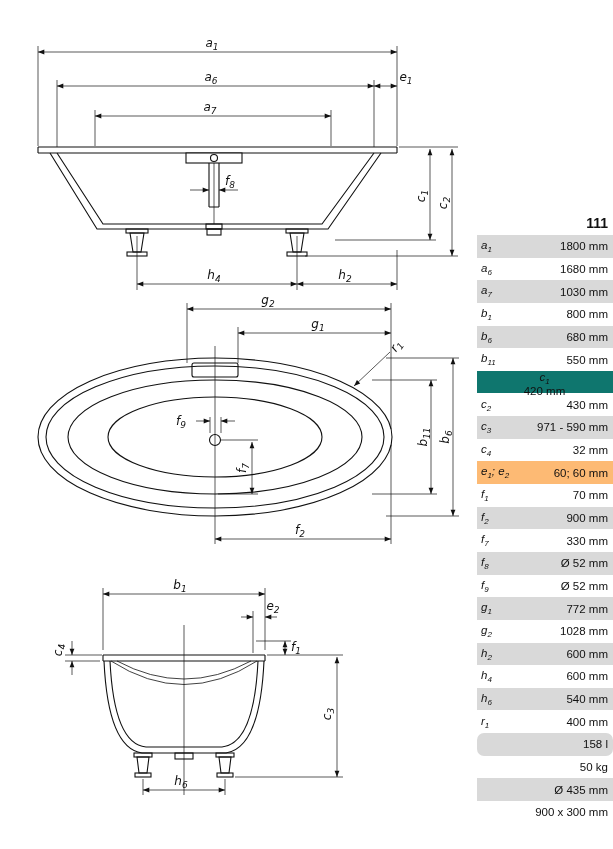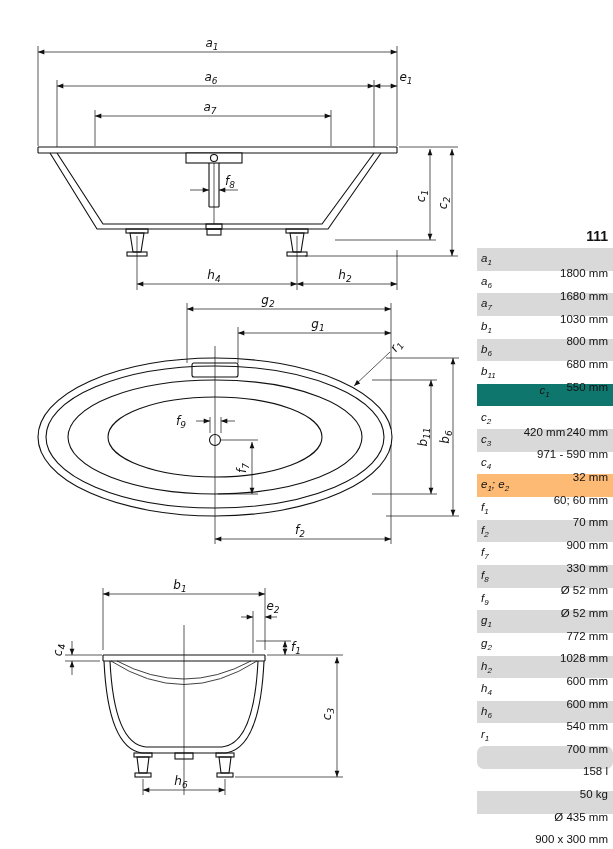--- a/index.html
+++ b/index.html
@@ -10,32 +10,32 @@
   }
   
   #drawing { position:absolute; left:0; top:0; }
   .obj   { stroke:#111; stroke-width:1.1; fill:none; }
   .thin  { stroke-width:0.7; }
   .thin2 { stroke-width:0.8; }
   .dim   { stroke:#111; stroke-width:0.7; fill:none; }
   .dlbl  { font-family:"DejaVu Sans", sans-serif; font-style:italic; font-size:12px; fill:#111; stroke:none; }
   .svgsub{ font-size:9px; }
   
-  .spec-table { position:absolute; left:477px; top:224px; width:136px; }
+  .spec-table { position:absolute; left:477px; top:211px; width:136px; }
   .spec-title {
     height:24px; line-height:24px; font-size:14px; font-weight:bold;
     text-align:right; padding-right:5px;
   }
   .spec-row {
     display:flex; justify-content:space-between; align-items:center;
     height:22.65px; font-size:11.5px; padding:0 5px 0 4px;
   }
   .spec-label { font-style:italic; white-space:nowrap; }
   .spec-label .sub { font-size:8px; vertical-align:-2.5px; }
-  .spec-value { text-align:right; white-space:nowrap;margin-top:28px; }
+  .spec-value { text-align:right; white-space:nowrap; }
 </style>
 </head>
 <body>
 
 <svg id="drawing" width="478" height="849" viewBox="0 0 478 849">
   <defs>
     <marker id="arw" viewBox="0 0 10 10" refX="9.5" refY="5" markerWidth="13" markerHeight="10" orient="auto-start-reverse">
       <path d="M0.5,1.6 L9.5,5 L0.5,8.4 Z" fill="#111"></path>
     </marker>
   </defs>
@@ -210,21 +210,21 @@
     <span class="spec-value">550 mm</span>
   </div>
 
   <div class="spec-row" style="background: #0f766e; flex-direction: column;">
     <span class="spec-label"><span>c</span><span class="sub">1</span></span>
     <span class="spec-value">420 mm</span>
   </div>
 
   <div class="spec-row">
     <span class="spec-label"><span>c</span><span class="sub">2</span></span>
-    <span class="spec-value">240 mm</span>
+    <span class="spec-value">430 mm</span>
   </div>
 
   <div class="spec-row" style="background: rgb(217, 217, 217); align-items: center;">
     <span class="spec-label"><span>c</span><span class="sub">3</span></span>
     <span class="spec-value">971 - 590 mm</span>
   </div>
 
   <div class="spec-row">
     <span class="spec-label"><span>c</span><span class="sub">4</span></span>
     <span class="spec-value">32 mm</span>
@@ -280,21 +280,21 @@
     <span class="spec-value">600 mm</span>
   </div>
 
   <div class="spec-row" style="background: rgb(217, 217, 217);">
     <span class="spec-label"><span>h</span><span class="sub">6</span></span>
     <span class="spec-value">540 mm</span>
   </div>
 
   <div class="spec-row">
     <span class="spec-label"><span>r</span><span class="sub">1</span></span>
-    <span class="spec-value">700 mm</span>
+    <span class="spec-value">400 mm</span>
   </div>
 
   <div class="spec-row" style="background: rgb(217, 217, 217); border-radius: 7px;">
     <span class="spec-label"></span>
     <span class="spec-value">158 l</span>
   </div>
 
   <div class="spec-row">
     <span class="spec-label"></span>
     <span class="spec-value">50 kg</span>

